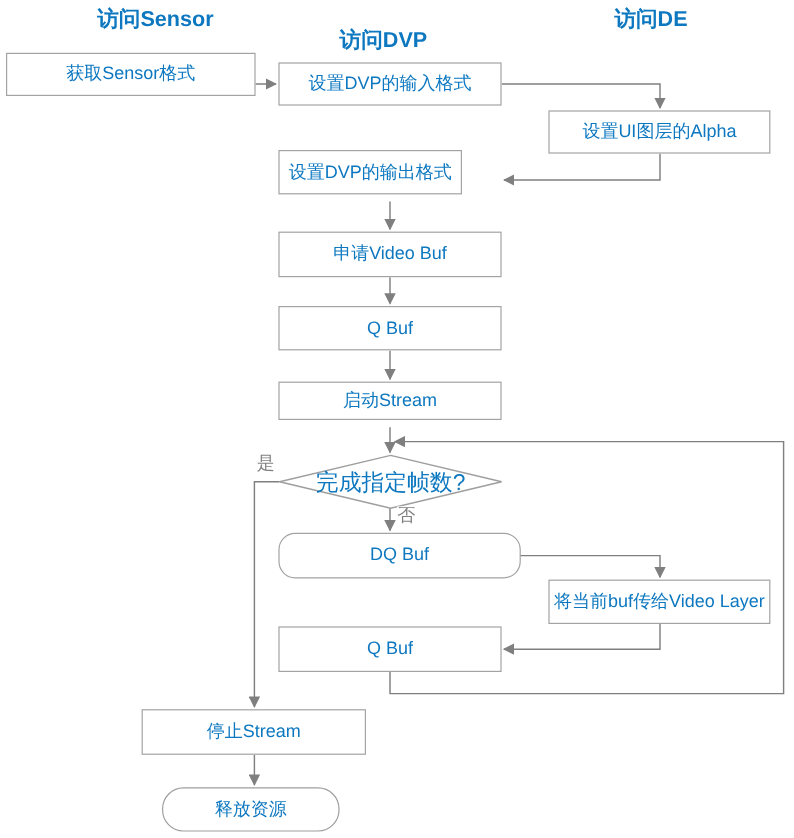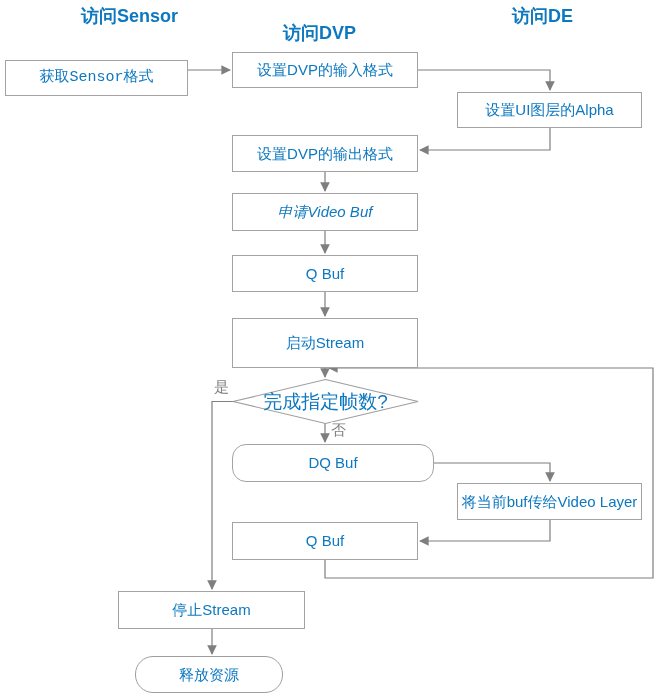--- a/index.html
+++ b/index.html
@@ -97,33 +97,33 @@
     <path class="wire" d="M550 520 L550 541 L420 541" marker-end="url(#arrow)"></path>
     <path class="wire" d="M233 401.5 L212 401.5 L212 589" marker-end="url(#arrow)"></path>
     <path class="wire" d="M212 629 L212 654" marker-end="url(#arrow)"></path>
     <polygon class="diamond" points="325.5,379.5 418,401.5 325.5,423.5 233,401.5"></polygon>
   </svg>
 
   <div class="hdr" style="left:40px; top:4px;margin-left:41px;">访问Sensor</div>
   <div class="hdr" style="left:283px; top:21px;">访问DVP</div>
   <div class="hdr" style="left:512px; top:4px;">访问DE</div>
 
-  <div class="node" style="left:5px; top:60px; width:183px; height:36px;font-family:Liberation Mono, monospace;">获取Sensor格式</div>
+  <div class="node" style="left:5px; top:44px; width:208px; height:36px;">获取Sensor格式</div>
 
   <div class="node" style="left:232px; top:52px; width:186px; height:36px;">设置DVP的输入格式</div>
 
   <div class="node" style="left:457px; top:92px; width:185px; height:36px;">设置UI图层的Alpha</div>
 
-  <div class="node" style="left:232px; top:135px; width:186px; height:37px;">设置DVP的输出格式</div>
+  <div class="node" style="left:232px; top:125px; width:153px; height:37px;">设置DVP的输出格式</div>
 
-  <div class="node" style="left:232px; top:193px; width:186px; height:38px;font-style:italic;">申请Video Buf</div>
+  <div class="node" style="left:232px; top:193px; width:186px; height:38px;">申请Video Buf</div>
 
   <div class="node" style="left:232px; top:255px; width:186px; height:37px;">Q Buf</div>
 
-  <div class="node" style="left:232px; top:318px; width:186px; height:50px;">启动Stream</div>
+  <div class="node" style="left:232px; top:318px; width:186px; height:32px;">启动Stream</div>
 
   <div class="decision-label" style="left:233px; top:380px; width:185px; height:43px;">完成指定帧数?</div>
 
   <div class="edge-label" style="left:214px; top:379px;">是</div>
   <div class="edge-label" style="left:331px; top:422px;">否</div>
 
   <div class="node" style="left:232px; top:444px; width:202px; height:38px;border-radius:14px;">DQ Buf</div>
 
   <div class="node two-line" style="left:457px; top:483px; width:185px; height:37px;">
     <span>将当前buf传给</span>

